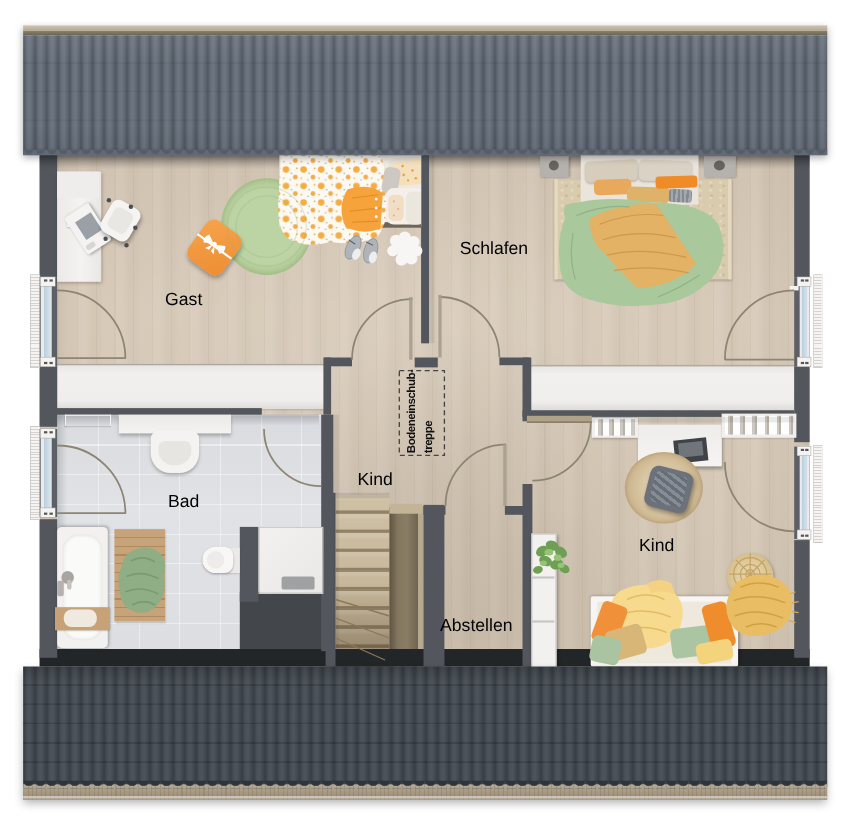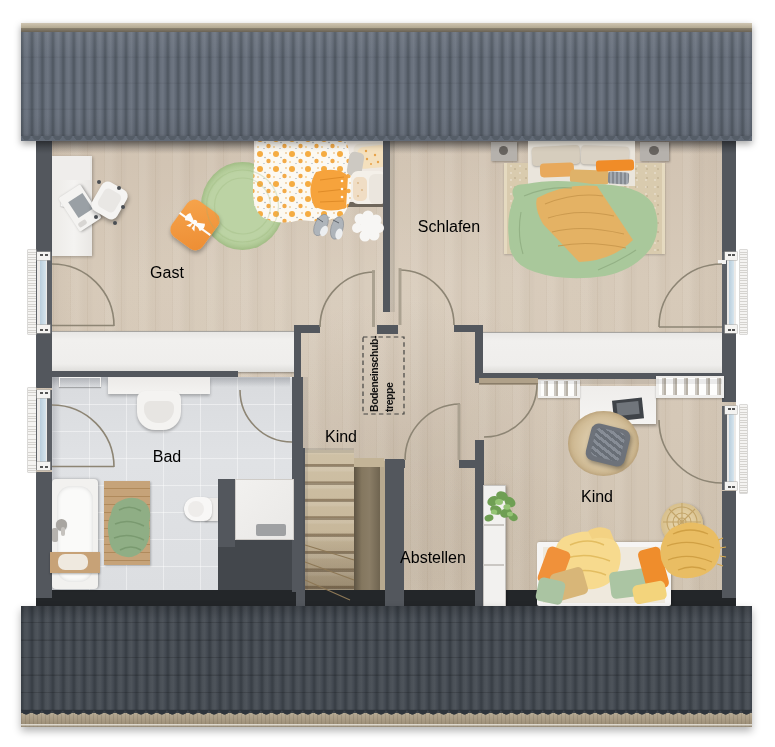--- a/index.html
+++ b/index.html
@@ -433,21 +433,21 @@
 <div class="lbl" style="left:167px;top:273px;">Gast</div>
 
 <div class="lbl" style="left:449px;top:227px;">Schlafen</div>
 
 <div class="lbl" style="left:167px;top:457px;">Bad</div>
 
 <div class="lbl" style="left:341px;top:437px;">Kind</div>
 
 <div class="lbl" style="left:597px;top:497px;">Kind</div>
 
-<div class="lbl" style="left:433px;top:558px;">Abstellen</div>
+<div class="lbl" style="left:433px;top:570px;">Abstellen</div>
 
 <div class="abs" style="left:21px;top:23px;width:731px;height:118px;box-shadow:0 3px 7px rgba(0,0,0,0.35);">
   <div class="abs" style="left:0;top:0;width:731px;height:5px;background:linear-gradient(180deg,#cfc5b2,#b2a890);"></div>
   <div class="abs" style="left:0;top:5px;width:731px;height:4px;background:linear-gradient(180deg,#8b8270,#6b6355);"></div>
   <div class="abs" style="left:0;top:9px;width:731px;height:109px;
     background:
      linear-gradient(180deg, rgba(255,255,255,0.06), rgba(0,0,0,0) 25%, rgba(0,0,0,0) 75%, rgba(0,0,0,0.07)),
      repeating-linear-gradient(180deg, rgba(0,0,0,0) 0 24px, rgba(0,0,0,0.05) 25px 26px),
      repeating-linear-gradient(90deg, #525a64 0 1px, #68707c 3.5px, #6e7682 6px, #5e6672 9px, #525a64 10.45px);"></div>
   <div class="abs" style="left:0;top:113px;width:731px;height:5px;

